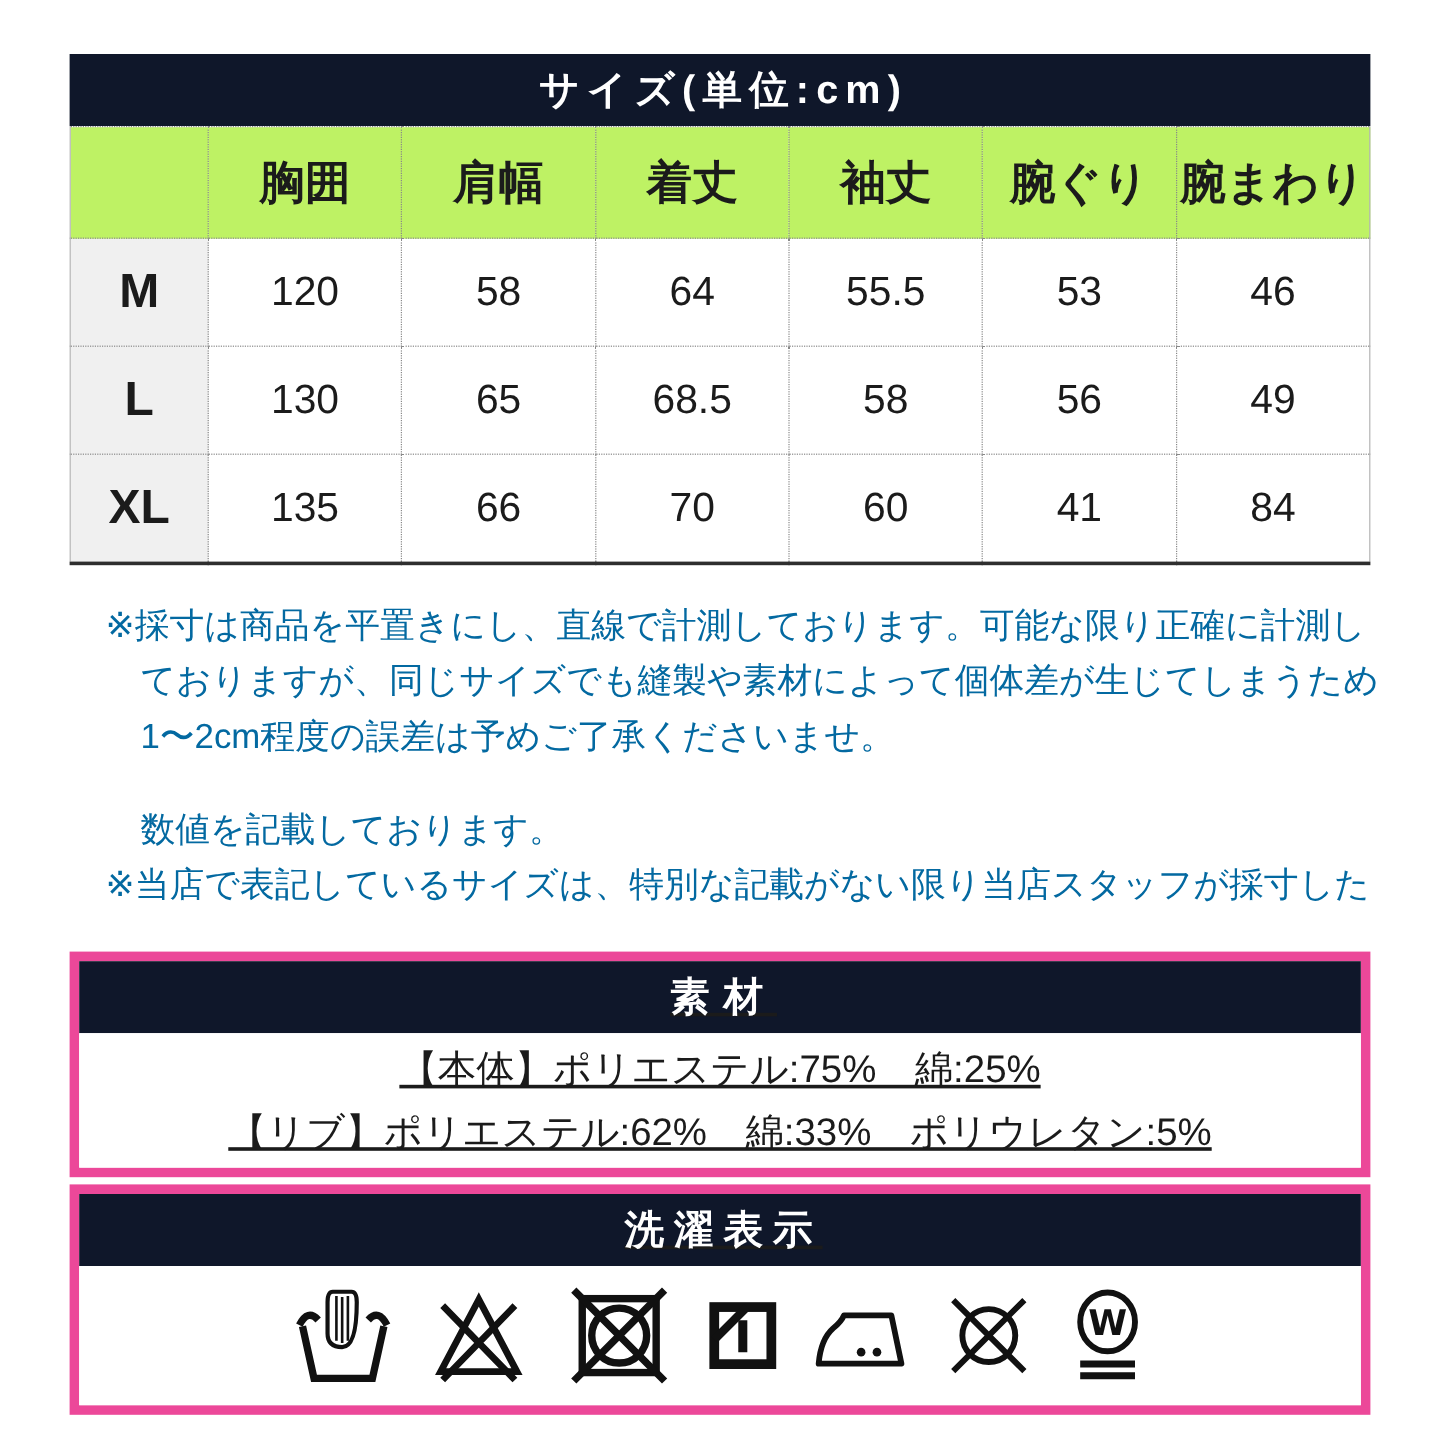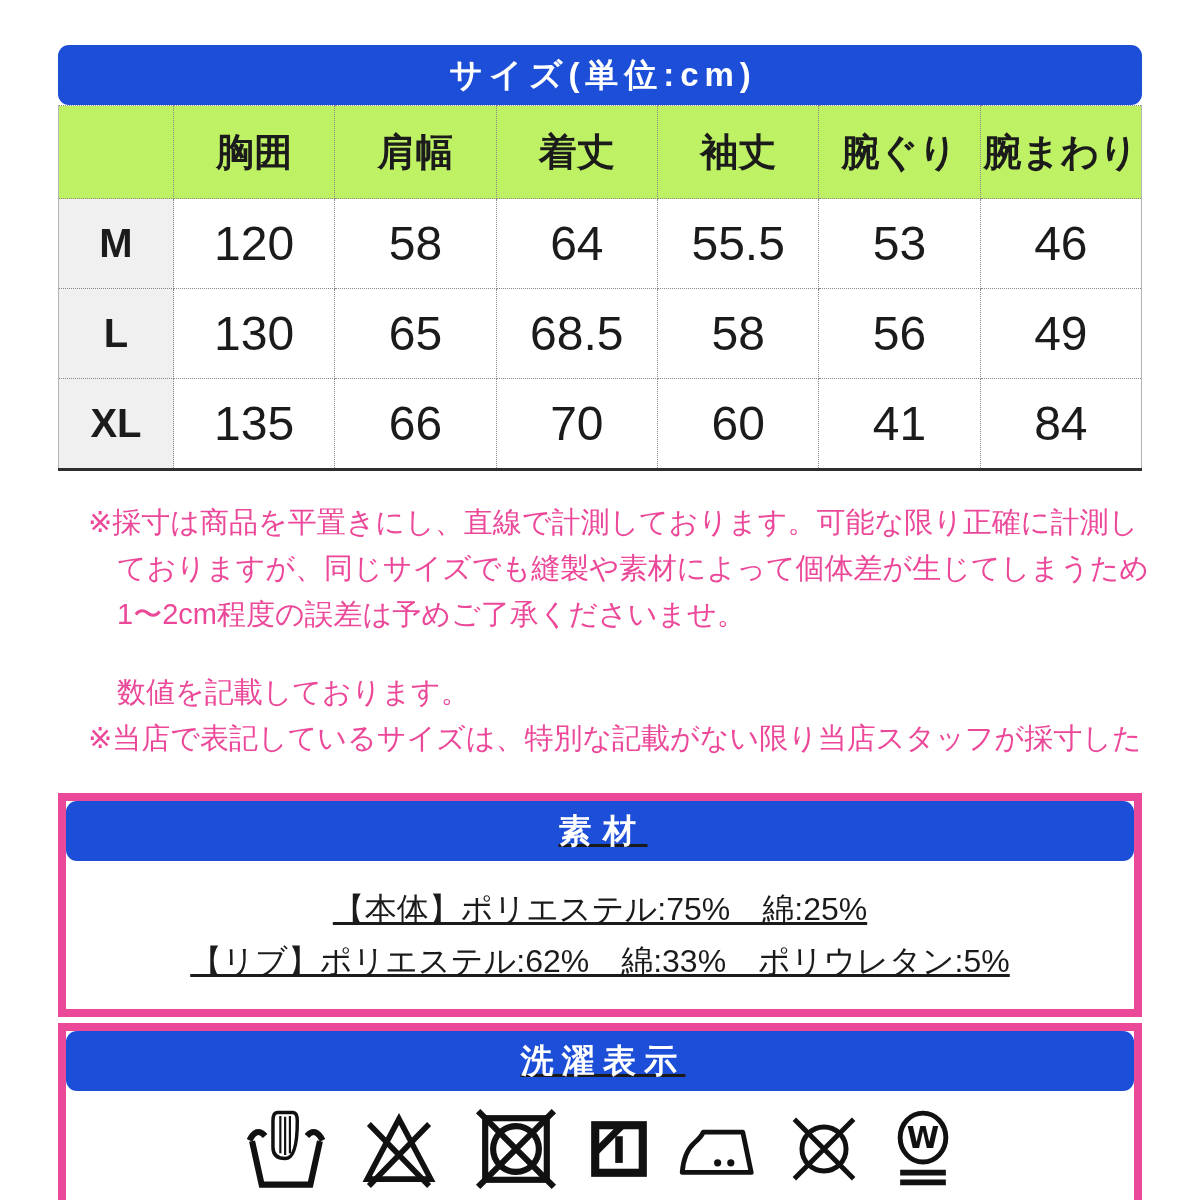--- a/index.html
+++ b/index.html
@@ -5,23 +5,23 @@
   html,body{margin:0;padding:0;}
   body{
     width:1200px;height:1200px;background:#ffffff;
     font-family:"Liberation Sans","DejaVu Sans",sans-serif;
     color:#1b1b1b;overflow:hidden;
   }
   .page{width:1084px;margin:0 auto;padding-top:45px;}
 
   
   .bar{
-    background:#1d4ed8;color:#fff;height:60px;
+    background:#0f172a;color:#fff;height:60px;
     display:flex;align-items:center;justify-content:center;
-    font-weight:bold;font-size:33px;letter-spacing:0.18em;border-radius:11px;
+    font-weight:bold;font-size:33px;letter-spacing:0.18em;
   }
   .bar.material-bar .bar-title{letter-spacing:0.35em;}
   .bar.laundry-bar .bar-title{letter-spacing:0.25em;}
   .bar-title{transform:translateX(0.09em);} 
 
   
   table.size{
     width:100%;border-collapse:collapse;table-layout:fixed;
     border-left:1px solid #b3b3b3;border-right:1px solid #b3b3b3;
     border-bottom:3px solid #2e2e2e;
@@ -31,34 +31,34 @@
     border:1px dotted #888;
     padding:0;
   }
   table.size thead th{
     background:#bef264;font-weight:bold;font-size:38px;height:92px;
   }
   table.size tbody th{
     background:#f0f0f0;font-weight:bold;font-size:40px;height:89px;
   }
   table.size tbody td{
-    background:#ffffff;font-weight:normal;font-size:48px;height:89px;
-  }
-
-  
-  .notes{margin-top:28px;padding:0 20px 0 30px;font-size:29px;line-height:46px;color:#ec4899;}
+    background:#ffffff;font-weight:normal;font-size:34px;height:89px;
+  }
+
+  
+  .notes{margin-top:28px;padding:0 20px 0 30px;font-size:29px;line-height:46px;color:#0369a1;}
   .note{padding-left:29px;margin:0 0 32px 0;}
   .note-line{white-space:nowrap;}
   .note-line.first{margin-left:-29px;}
 
   
   .box{border:8px solid #ec4899;text-decoration:underline;}
   .material-box{margin-top:16px;}
   .material-body{
-    background:#fff;padding:22px 6px;text-align:center;
+    background:#fff;padding:4px 6px;text-align:center;
     font-size:32px;line-height:52px;
   }
   .material-line{white-space:nowrap;}
 
   .laundry-box{margin-top:6px;text-align:right;}
   .laundry-body{
     background:#fff;height:116px;
     display:flex;align-items:center;justify-content:center;gap:30px;
   }
   .laundry-body svg{display:block;}

